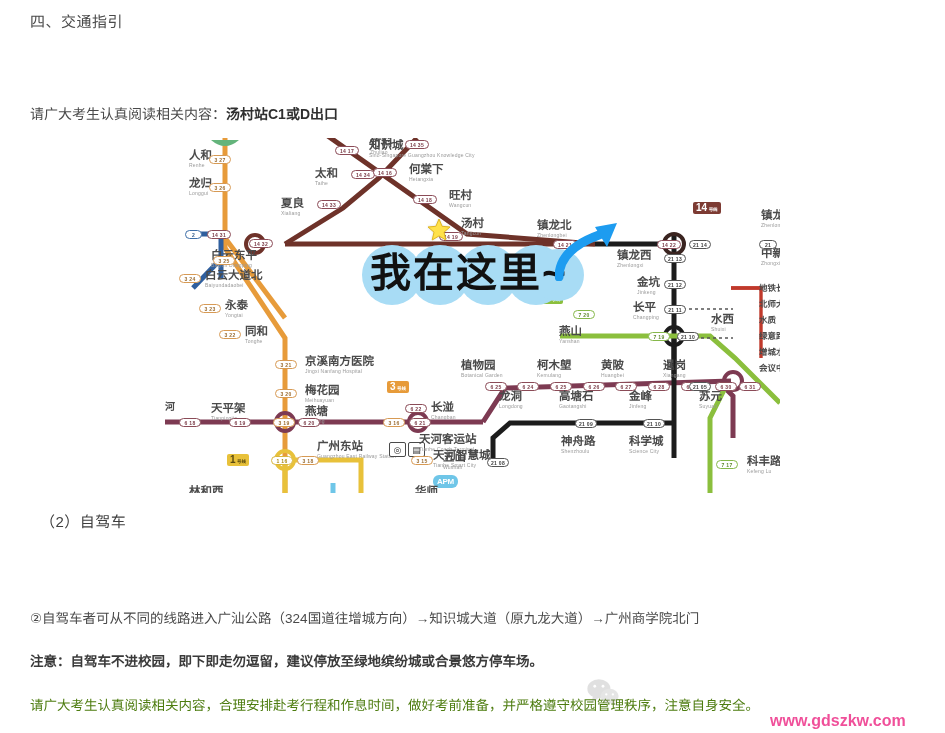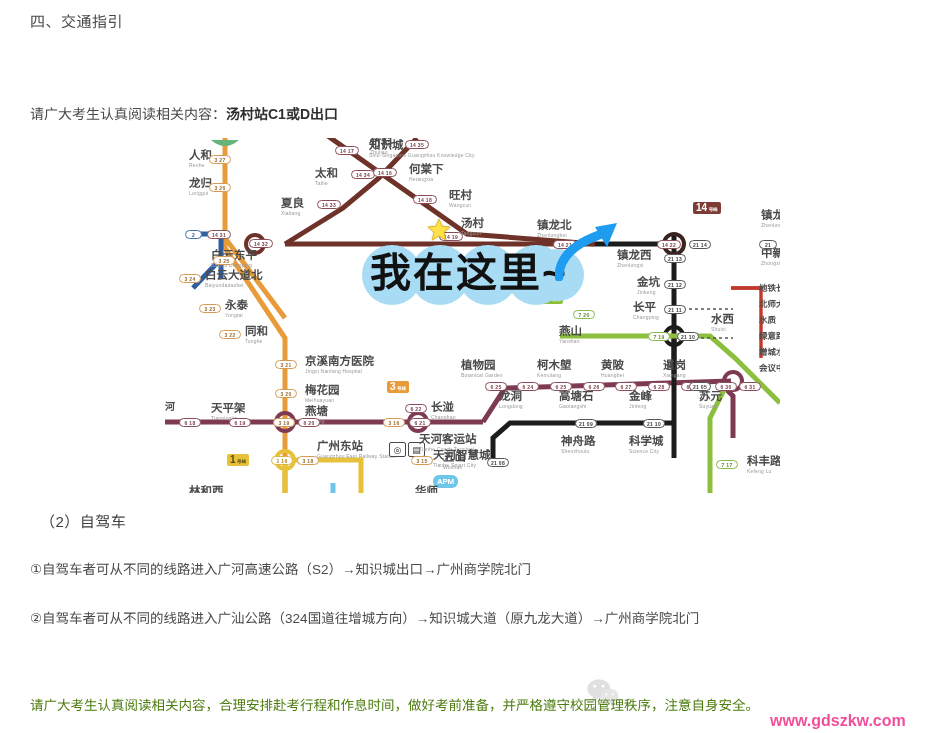--- a/index.html
+++ b/index.html
@@ -520,22 +520,22 @@
     <circle cx="196" cy="30" r="26" fill="#a8dcf5"></circle>
   </svg>
   <div class="bubble-text">我在这里~</div>
 
   <svg class="arrow" viewBox="0 0 70 66">
     <path d="M4 62 C4 40, 22 28, 44 20" fill="none" stroke="#1d9cf0" stroke-width="9" stroke-linecap="round"></path>
     <polygon points="62 8, 40 12, 52 32" fill="#1d9cf0"></polygon>
   </svg>
 
   <div class="drive-title">（2）自驾车</div>
-  <div class="p1">①自驾车者可从不同的线路进入广河高速公路（S2）→知识城出口→广州商学院北门</div>
   <div class="p2">②自驾车者可从不同的线路进入广汕公路（324国道往增城方向）→知识城大道（原九龙大道）→广州商学院北门</div>
+  <div class="note">注意：自驾车不进校园，即下即走勿逗留，建议停放至绿地缤纷城或合景悠方停车场。</div>
   <div class="p4">请广大考生认真阅读相关内容，合理安排赴考行程和作息时间，做好考前准备，并严格遵守校园管理秩序，注意自身安全。</div>
 
   <svg class="wm-logo" viewBox="0 0 40 34">
     <ellipse cx="15" cy="13" rx="14" ry="11.5" fill="#777"></ellipse>
     <polygon points="8,21 6,30 14,25" fill="#777"></polygon>
     <ellipse cx="28" cy="22" rx="11" ry="9" fill="#8d8d8d"></ellipse>
     <polygon points="34,28 37,34 31,31" fill="#8d8d8d"></polygon>
     <circle cx="10" cy="10" r="1.7" fill="#fff"></circle>
     <circle cx="20" cy="10" r="1.7" fill="#fff"></circle>
     <circle cx="24" cy="20" r="1.4" fill="#fff"></circle>

